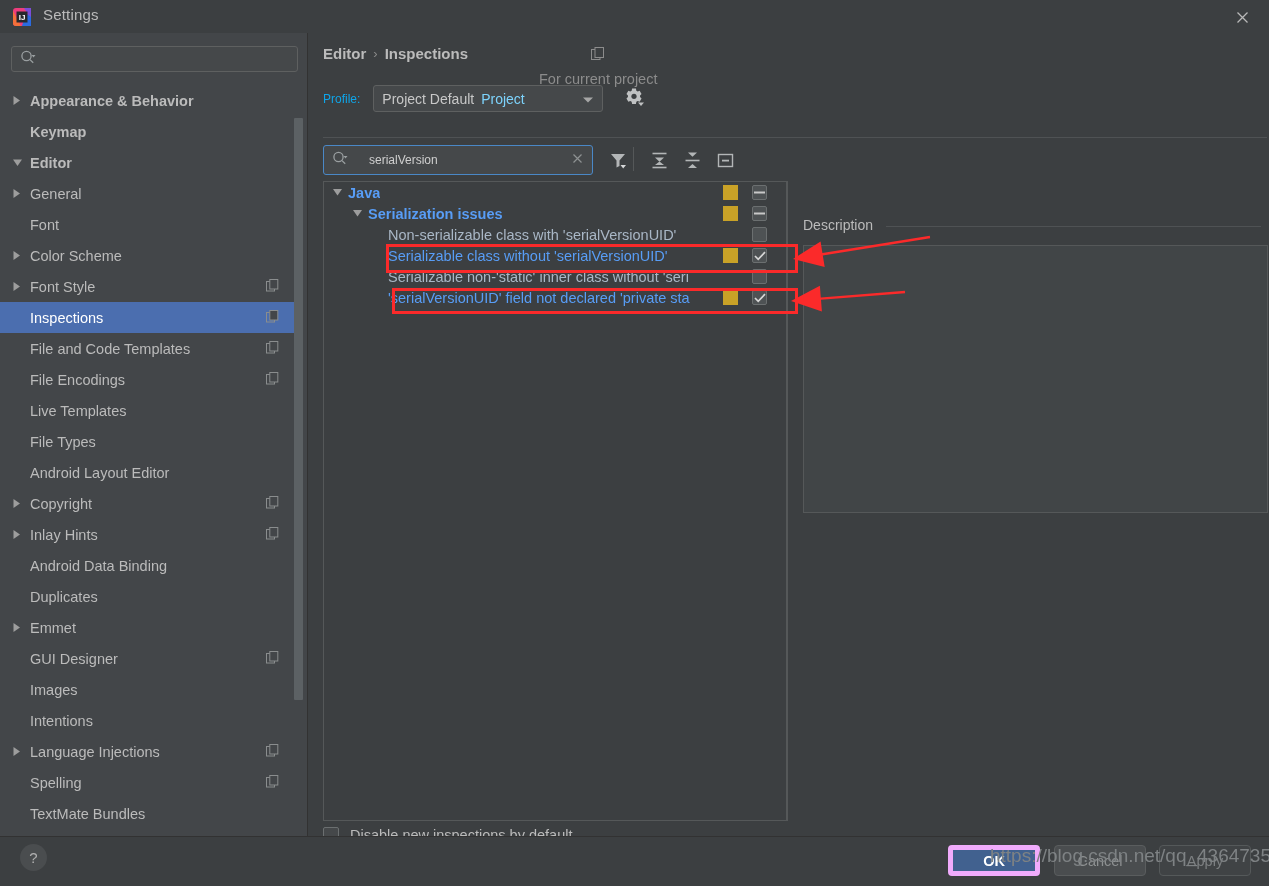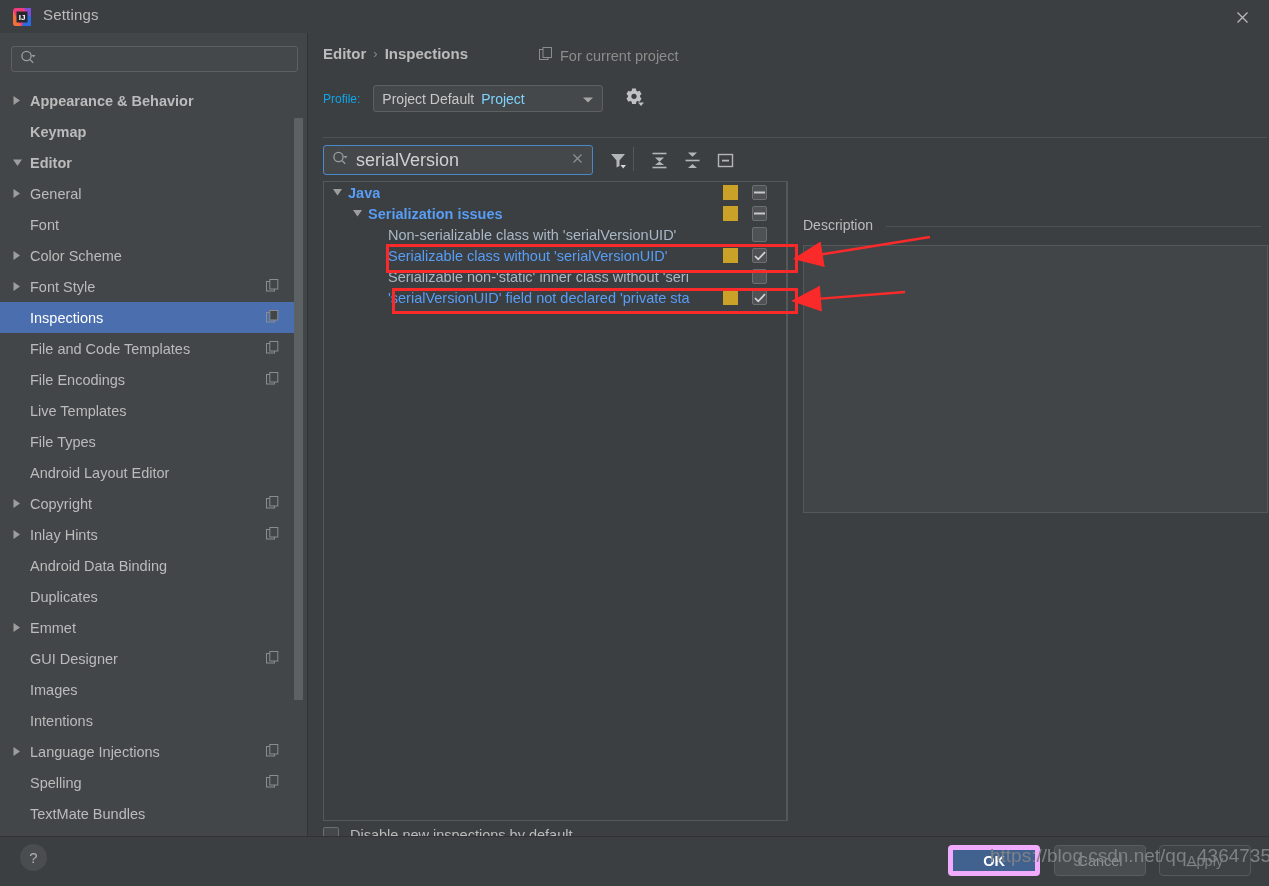--- a/index.html
+++ b/index.html
@@ -97,21 +97,21 @@
   .breadcrumb {
     position: absolute; left: 14px; top: 12px;
     display: flex; align-items: center; gap: 7px;
     font-size: 15px;
   }
   .bc-seg { color: #bbbbbb; font-weight: bold; cursor: pointer; }
   .bc-sep { color: #8a8a8a; font-size: 13px; }
   .for-project {
     position: absolute; left: 230px; top: 14px;
     display: flex; align-items: center; gap: 7px;
-    font-size: 14.5px; color: #8c8c8c;
+    font-size: 14.5px; color: #8c8c8c; flex-direction: column;
   }
 
   .profile-row {
     position: absolute; left: 14px; top: 52px;
     display: flex; align-items: center;
   }
   .profile-label { font-size: 12px; color: #0ea5e9; margin-right: 13px; }
   .profile-combo {
     width: 230px; height: 27px;
     background: #45484a; border: 1px solid #5e6060; border-radius: 3px;
@@ -134,21 +134,21 @@
 
   
   .insp-search {
     position: absolute; left: 14px; top: 112px; width: 270px; height: 30px;
     background: #45484a; border: 1px solid #4a88c7; border-radius: 3px;
     display: flex; align-items: center; padding: 0 8px;
     cursor: text;
   }
   .insp-search input {
     background: transparent; border: none; outline: none;
-    color: #cfcfcf; font-size: 18px; margin-left: 7px; width: 200px;
+    color: #cfcfcf; font-size: 12px; margin-left: 20px; width: 200px;
     font-family: "Liberation Sans", sans-serif;
   }
   .insp-search .clear { margin-left: auto; cursor: pointer; }
   .tb-btn {
     position: absolute; top: 114px; width: 26px; height: 26px;
     display: flex; align-items: center; justify-content: center;
     cursor: pointer;
   }
   .tb-divider {
     position: absolute; left: 324px; top: 114px; width: 1px; height: 24px;

